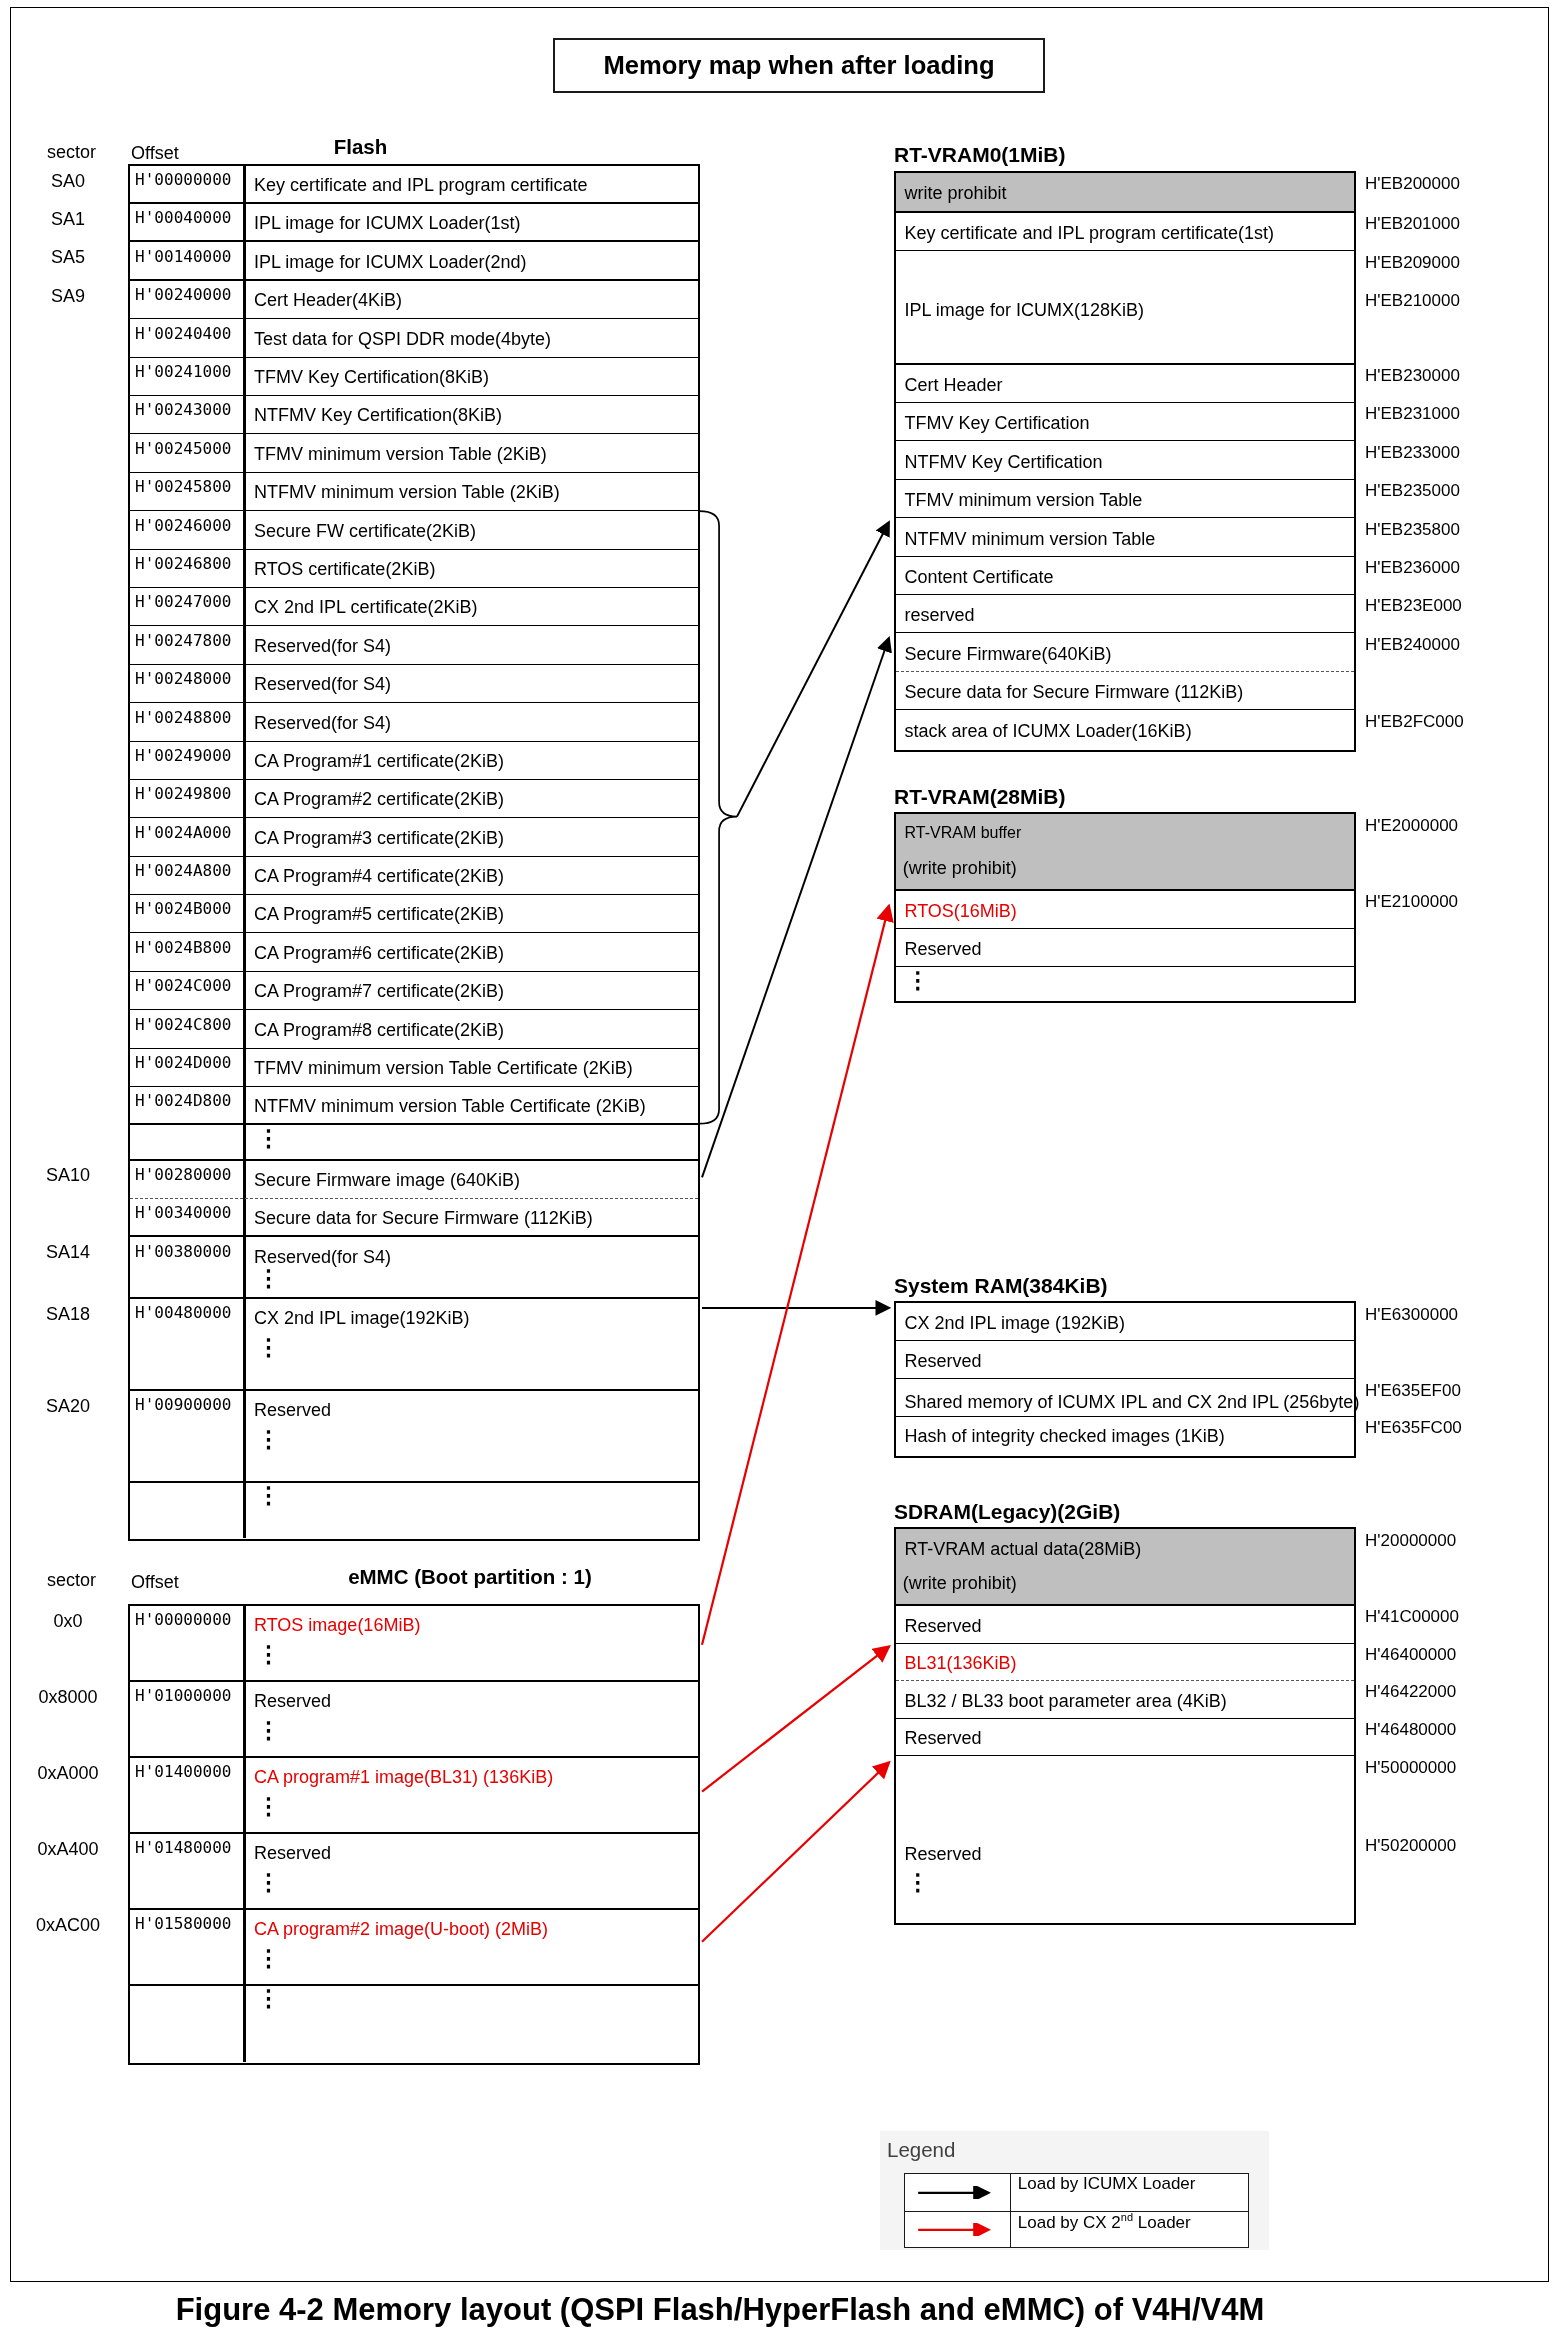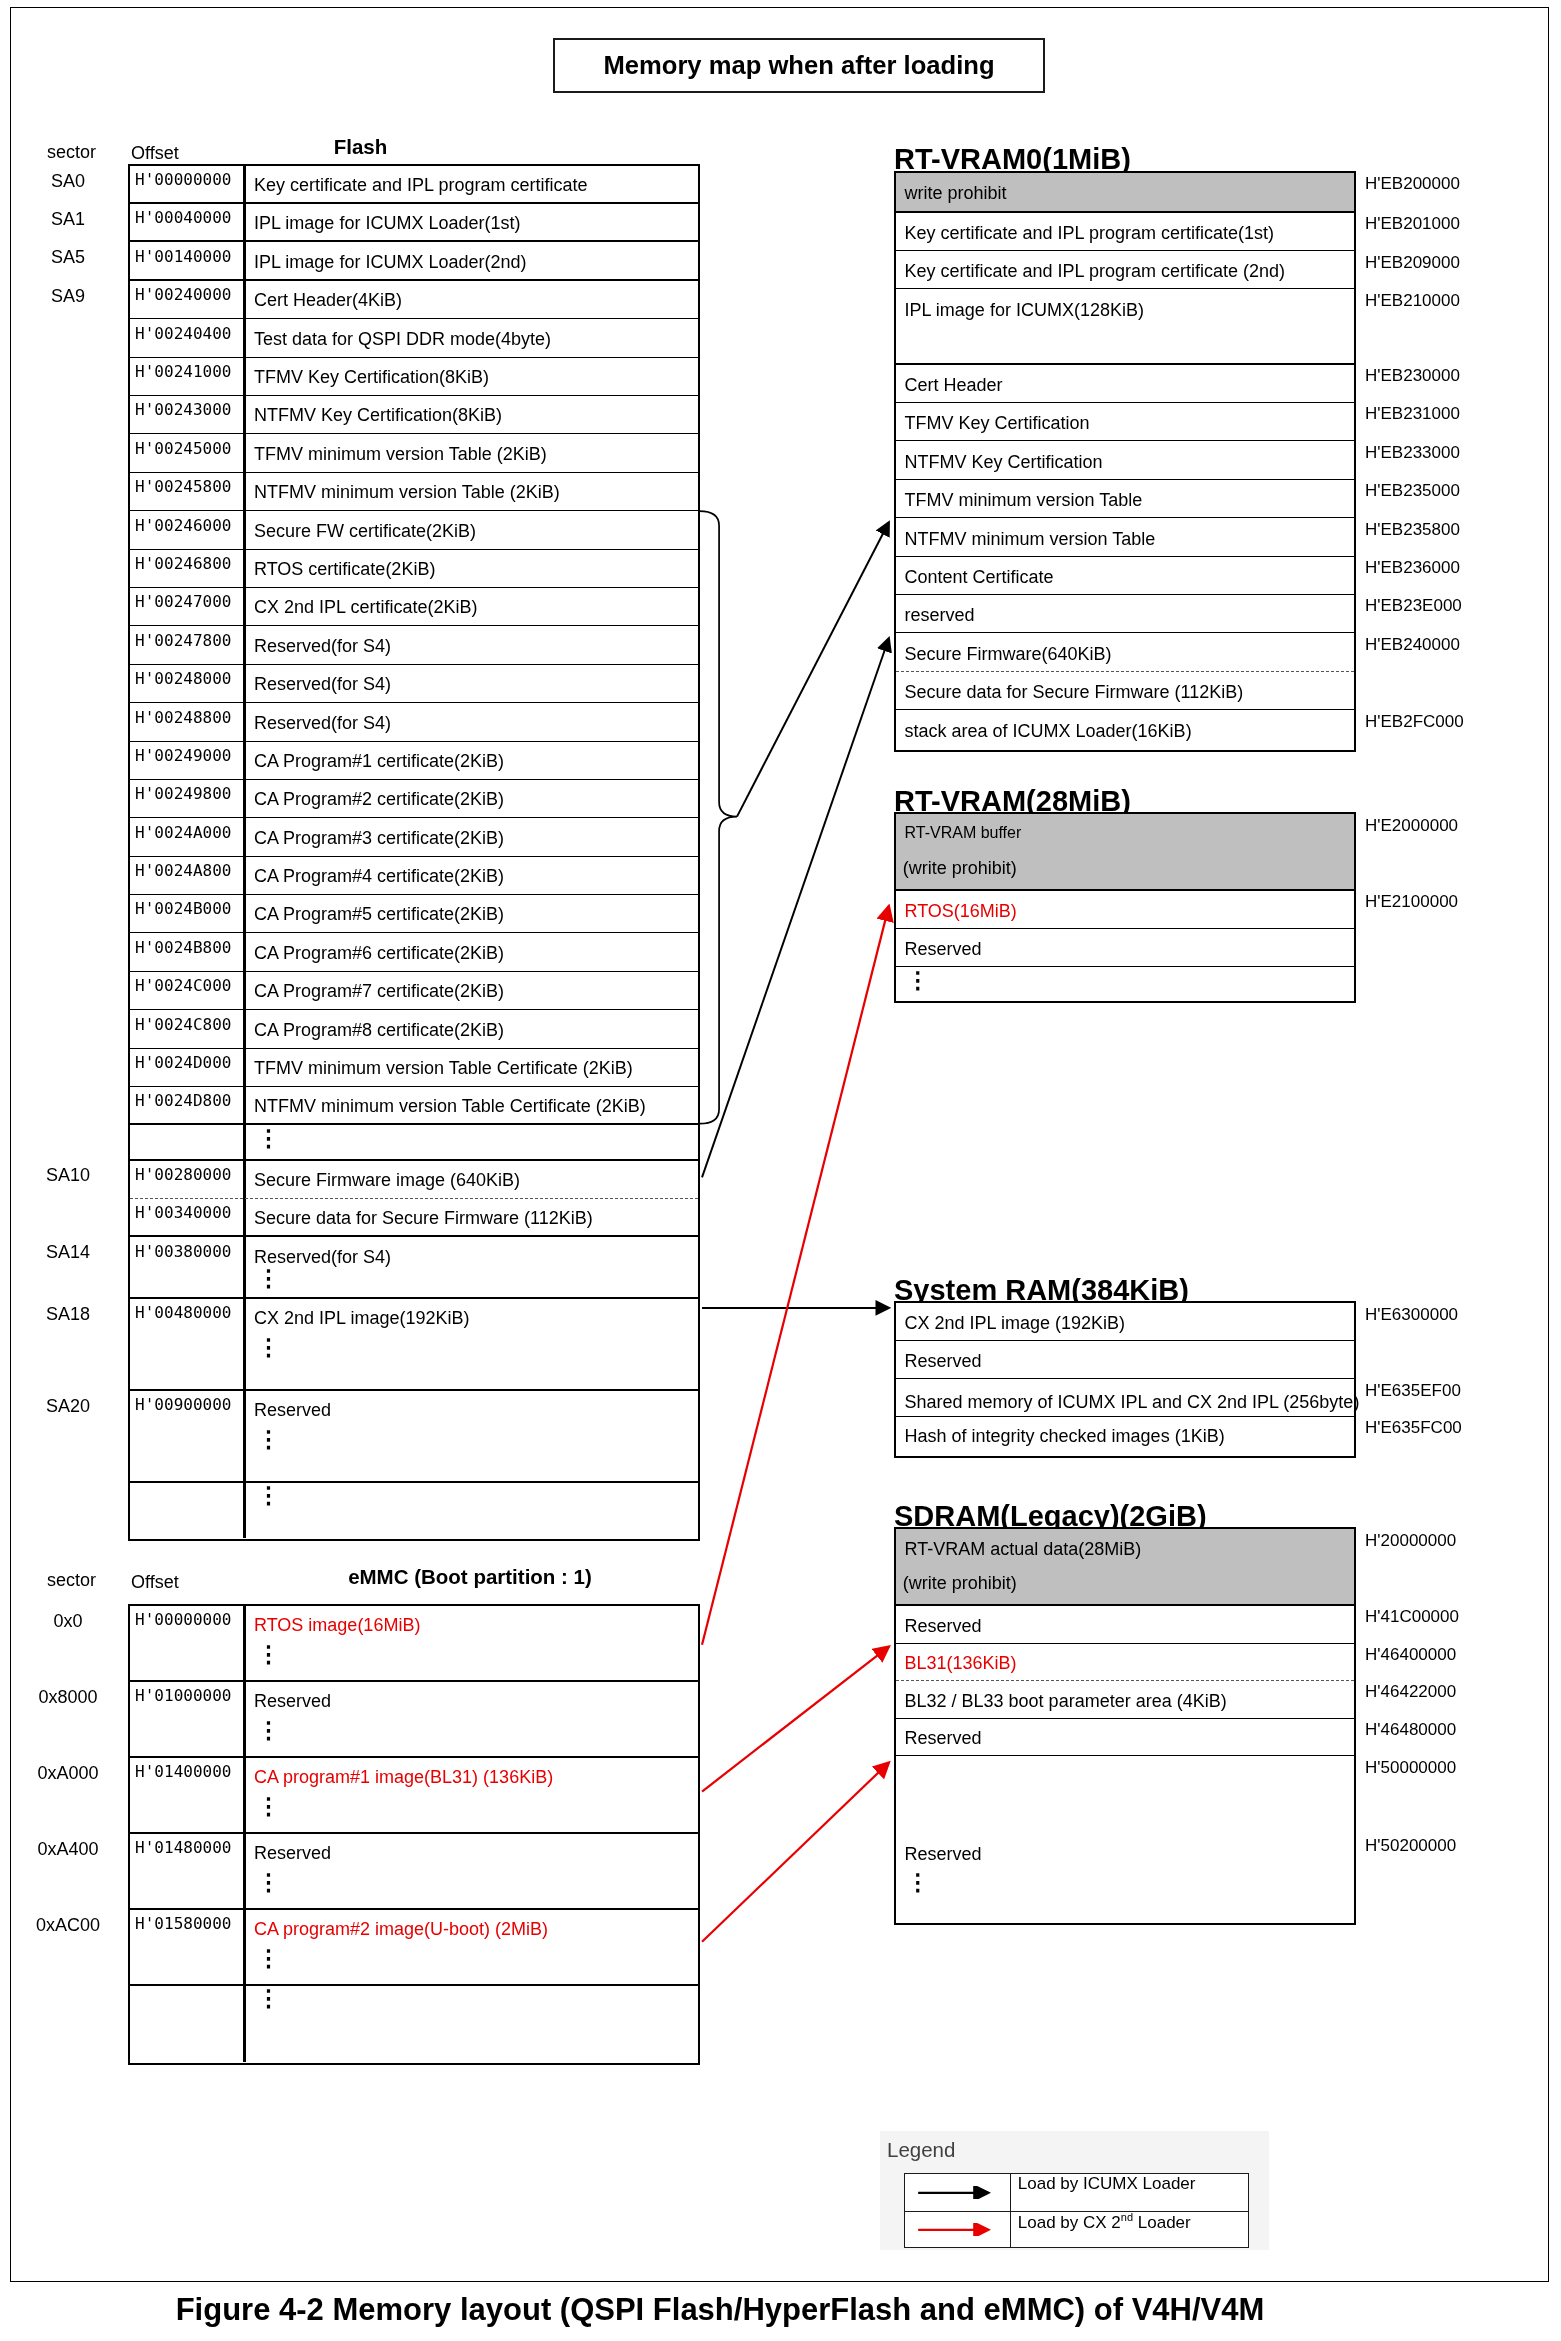--- a/index.html
+++ b/index.html
@@ -13,21 +13,21 @@
     display:flex;align-items:center;justify-content:center;font-weight:bold;font-size:25.6px;background:#fff;
   }
   .col-header{position:absolute;font-size:18px;}
   .table-title{position:absolute;font-weight:bold;font-size:20.5px;text-align:center;}
   .mem-table{position:absolute;border:2.6px solid #000;background:#fff;box-sizing:border-box;z-index:1;}
   .mem-row{position:absolute;left:0;right:0;box-sizing:border-box;}
   .offset-text{position:absolute;left:5.1px;top:4.3px;font-family:"DejaVu Sans Mono", monospace;font-size:16px;white-space:nowrap;}
   .row-label{position:absolute;font-size:18px;white-space:nowrap;}
   .vdots{position:absolute;font-size:23px;font-weight:bold;line-height:19px;}
   .sector-label{position:absolute;font-size:18px;text-align:center;width:92px;left:22px;}
-  .rt-title{position:absolute;font-weight:bold;font-size:29px;white-space:nowrap;}
+  .rt-title{position:absolute;font-weight:bold;font-size:21px;white-space:nowrap;}
   .addr-label{position:absolute;left:1365px;font-size:17px;white-space:nowrap;}
   #caption{position:absolute;left:0;top:2292px;width:1440px;text-align:center;font-weight:bold;font-size:31px;}
   #legend-panel{position:absolute;left:880px;top:2131px;width:389px;height:119px;background:#f4f4f4;}
   #legend-heading{position:absolute;left:887px;top:2138px;font-size:20.5px;color:#404040;}
   #legend-box{position:absolute;left:904px;top:2173px;width:343px;height:73px;border:1.7px solid #1a1a1a;background:#fff;}
   .legend-row{position:absolute;left:0;right:0;height:37px;display:flex;}
   .legend-row .arrow-cell{width:106px;height:100%;border-right:1.7px solid #1a1a1a;display:flex;align-items:center;justify-content:center;box-sizing:border-box;flex:none;}
   .legend-row .label-cell{padding-left:6.8px;font-size:17px;white-space:nowrap;}
   #conn-svg{position:absolute;left:0;top:0;z-index:5;pointer-events:none;}
   sup{font-size:11px;}
@@ -270,23 +270,20 @@
     <div class="sector-label" style="top: 1839px;">0xA400</div>
     <div class="sector-label" style="top: 1915px;">0xAC00</div>
     <div class="rt-title" style="left: 894px; top: 143px;">RT-VRAM0(1MiB)</div>
     <div class="mem-table" style="position: absolute; left: 894px; top: 171px; width: 462px; height: 581px;">
       <div class="mem-row" style="position: absolute; top: 0px; height: 40px; background: rgb(191, 191, 191); border-bottom: 2.6px solid rgb(0, 0, 0);">
         <div class="row-label" style="left: 8.5px; top: 10.2px; font-size: 18px; color: rgb(0, 0, 0);">write prohibit</div>
       </div>
       <div class="mem-row" style="position: absolute; top: 40px; height: 38px; background: transparent; border-bottom: 1.7px solid rgb(0, 0, 0);">
         <div class="row-label" style="left: 8.5px; top: 10.2px; font-size: 18px; color: rgb(0, 0, 0);">Key certificate and IPL program certificate(1st)</div>
       </div>
-      <div class="mem-row" style="position: absolute; top: 78px; height: 38px; background: transparent; border-bottom: 1.7px solid rgb(0, 0, 0);">
-        <div class="row-label" style="left: 8.5px; top: 10.2px; font-size: 18px; color: rgb(0, 0, 0);">Key certificate and IPL program certificate (2nd)</div>
-      </div>
       <div class="mem-row" style="position: absolute; top: 117px; height: 75px; background: transparent; border-bottom: 2.6px solid rgb(0, 0, 0);">
         <div class="row-label" style="left: 8.5px; top: 10.2px; font-size: 18px; color: rgb(0, 0, 0);">IPL image for ICUMX(128KiB)</div>
       </div>
       <div class="mem-row" style="position: absolute; top: 230px; height: 38px; background: transparent; border-bottom: 1.7px solid rgb(0, 0, 0);">
         <div class="row-label" style="left: 8.5px; top: 10.2px; font-size: 18px; color: rgb(0, 0, 0);">TFMV Key Certification</div>
       </div>
       <div class="mem-row" style="position: absolute; top: 192px; height: 38px; background: transparent; border-bottom: 1.7px solid rgb(0, 0, 0);">
         <div class="row-label" style="left: 8.5px; top: 10.2px; font-size: 18px; color: rgb(0, 0, 0);">Cert Header</div>
       </div>
       <div class="mem-row" style="position: absolute; top: 269px; height: 38px; background: transparent; border-bottom: 1.7px solid rgb(0, 0, 0);">

